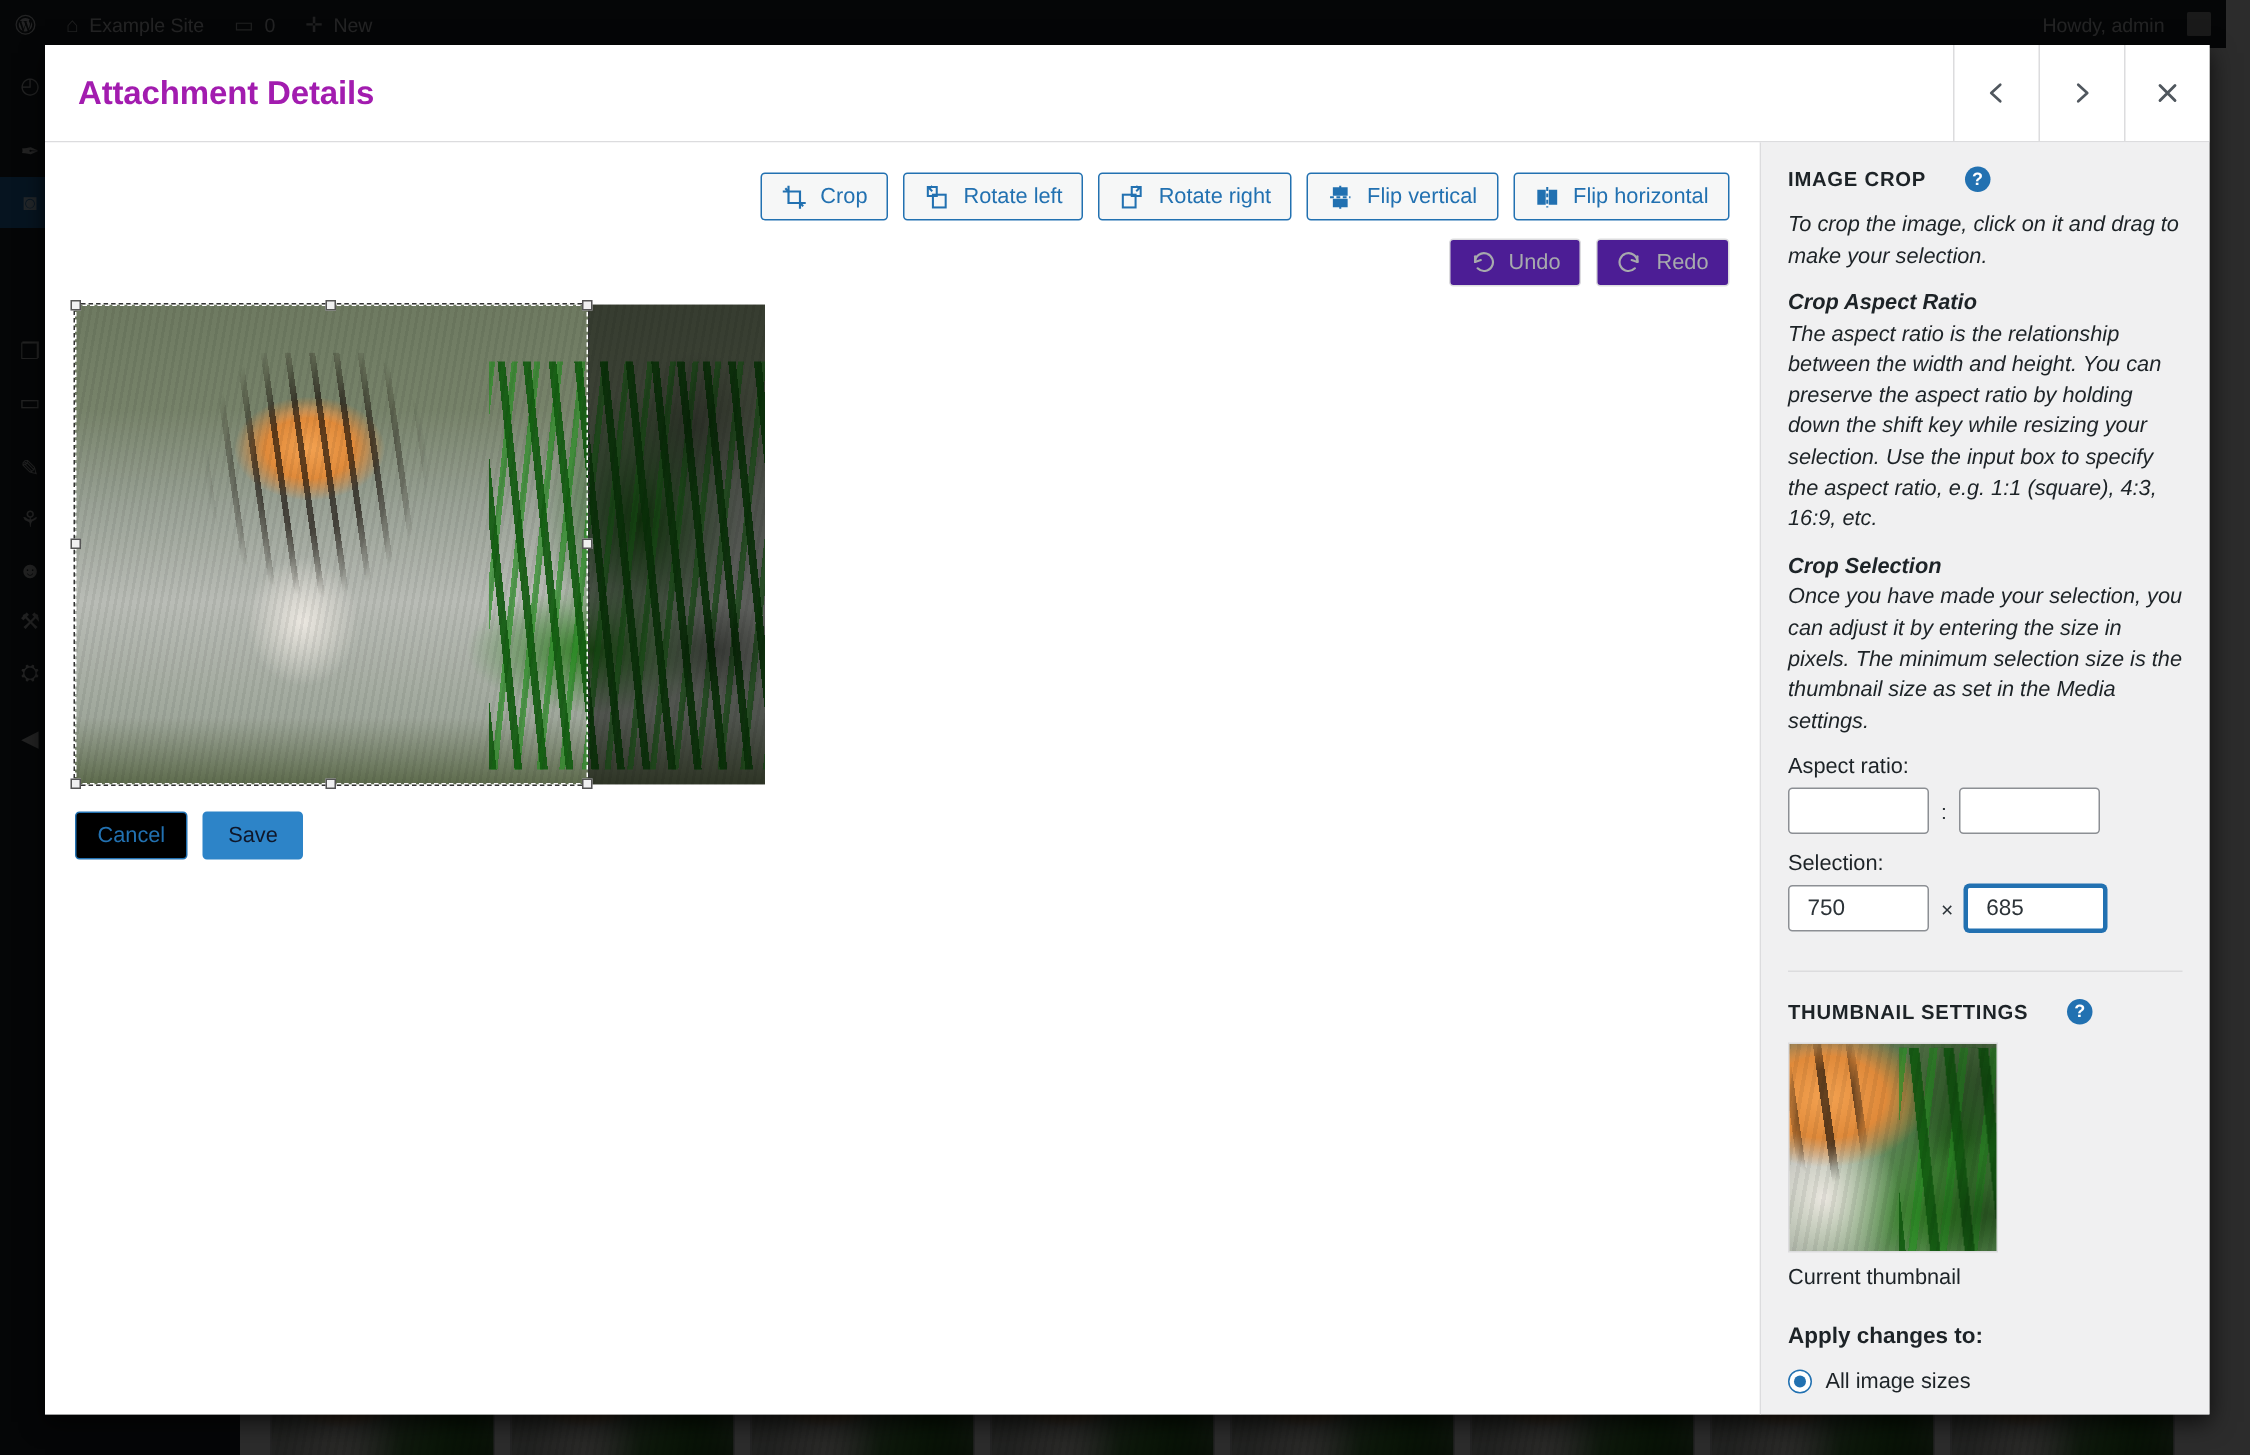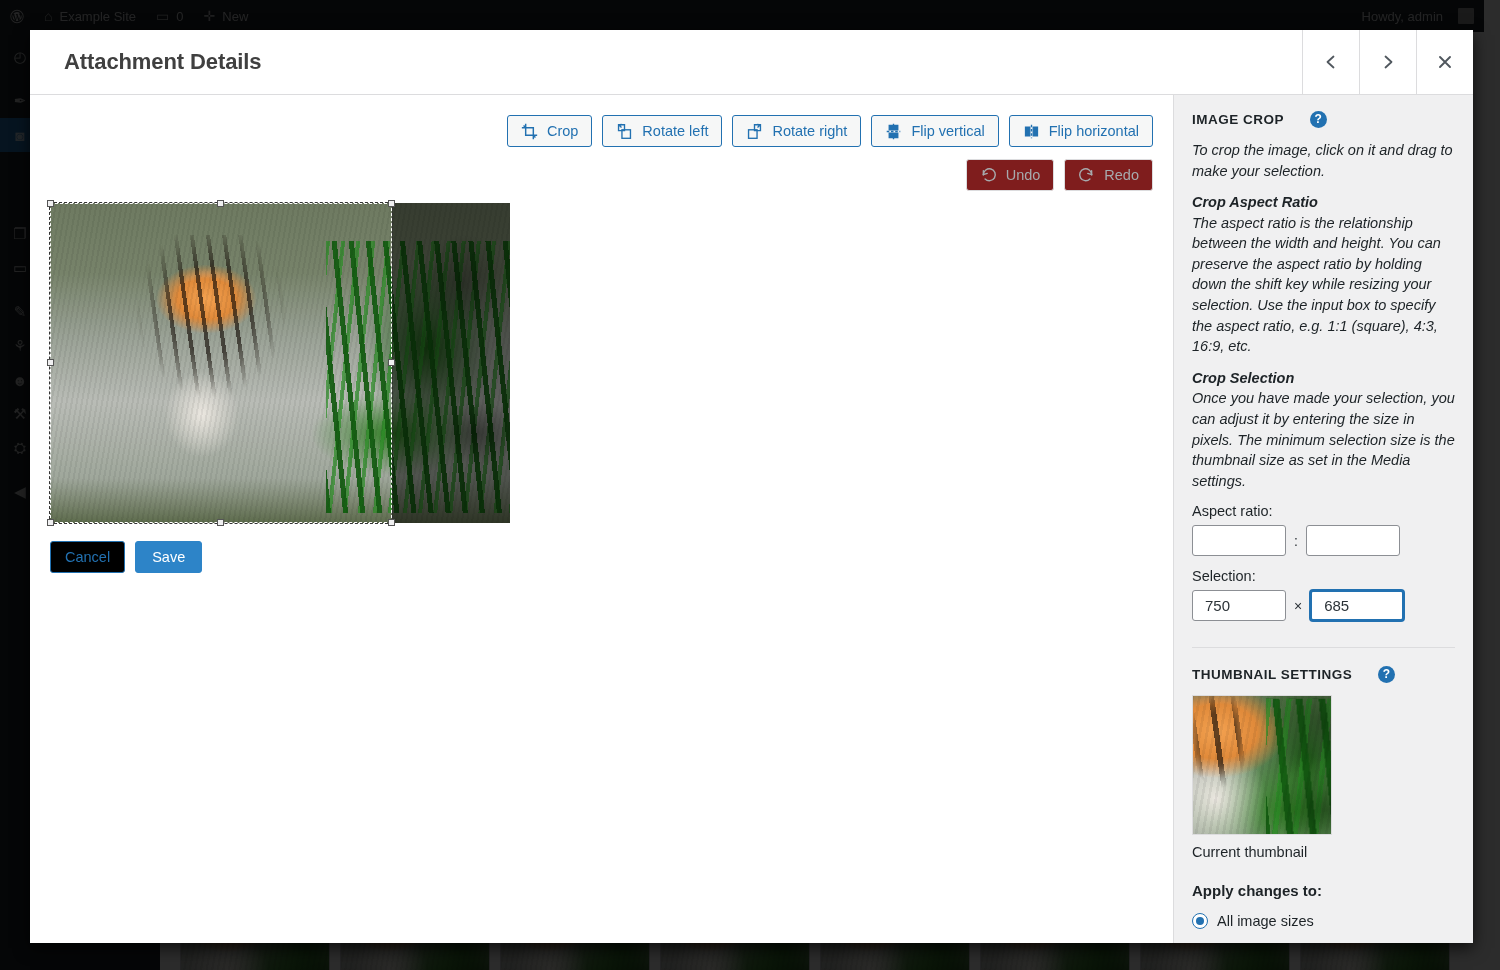--- a/index.html
+++ b/index.html
@@ -72,22 +72,22 @@
   }
 
   #modal-header {
     height: 65px; flex: 0 0 65px;
     border-bottom: 1px solid #dcdcde;
     display: flex; align-items: stretch;
     background: #fff;
   }
   #modal-title {
     flex: 1; display: flex; align-items: center;
-    padding-left: 34px;
-    font-size: 22px; font-weight: 700; color: #404040;
+    padding-left: 22px;
+    font-size: 22px; font-weight: 700; color: #a21caf;
     letter-spacing: -0.1px;
   }
   .hdr-btn {
     width: 57px; border-left: 1px solid #dcdcde;
     background: #fff; color: #50575e;
     display: flex; align-items: center; justify-content: center;
     font-size: 19px; cursor: pointer;
   }
   .hdr-btn svg { display: block; }
 
@@ -102,21 +102,21 @@
   .tb-row { display: flex; gap: 10px; margin-bottom: 12px; justify-content: flex-end; }
   .tb-btn {
     display: inline-flex; align-items: center; gap: 9px;
     height: 32px; padding: 0 13px;
     border: 1px solid #2271b1; border-radius: 3px;
     background: #f6f7f7; color: #2271b1;
     font-size: 14.5px; font-family: inherit; cursor: pointer;
     white-space: nowrap;
   }
   .tb-btn.disabled {
-    border-color: #dcdcde; background: #7f1d1d;
+    border-color: #dcdcde; background: #4c1d95;
     color: #a7aaad; cursor: default;
   }
   .tb-btn svg { display: block; flex: 0 0 auto; }
 
   
   #crop-wrap {
     position: relative; margin-top: 12px;
     width: 460px; height: 320px;
     user-select: none;
   }
@@ -174,21 +174,21 @@
   }
 
   .action-row { display: flex; gap: 10px; margin-top: 18px; }
   .btn-secondary {
     height: 32px; padding: 0 14px; border-radius: 3px;
     border: 1px solid #2271b1; background: #000000; color: #2271b1;
     font-size: 14.5px; font-family: inherit; cursor: pointer;
   }
   .btn-primary-disabled {
     height: 32px; padding: 0 16px; border-radius: 3px;
-    border: 1px solid #2d84c8; background: #2d84c8; color: #ffffff;
+    border: 1px solid #2d84c8; background: #2d84c8; color: #0f172a;
     font-size: 14.5px; font-family: inherit; cursor: default;
   }
 
   
   #sidebar {
     flex: 0 0 300px; background: #f0f0f1;
     border-left: 1px solid #dcdcde;
     padding: 16px 18px 20px 18px;
     overflow: hidden;
     font-size: 14px; color: #1d2327;

